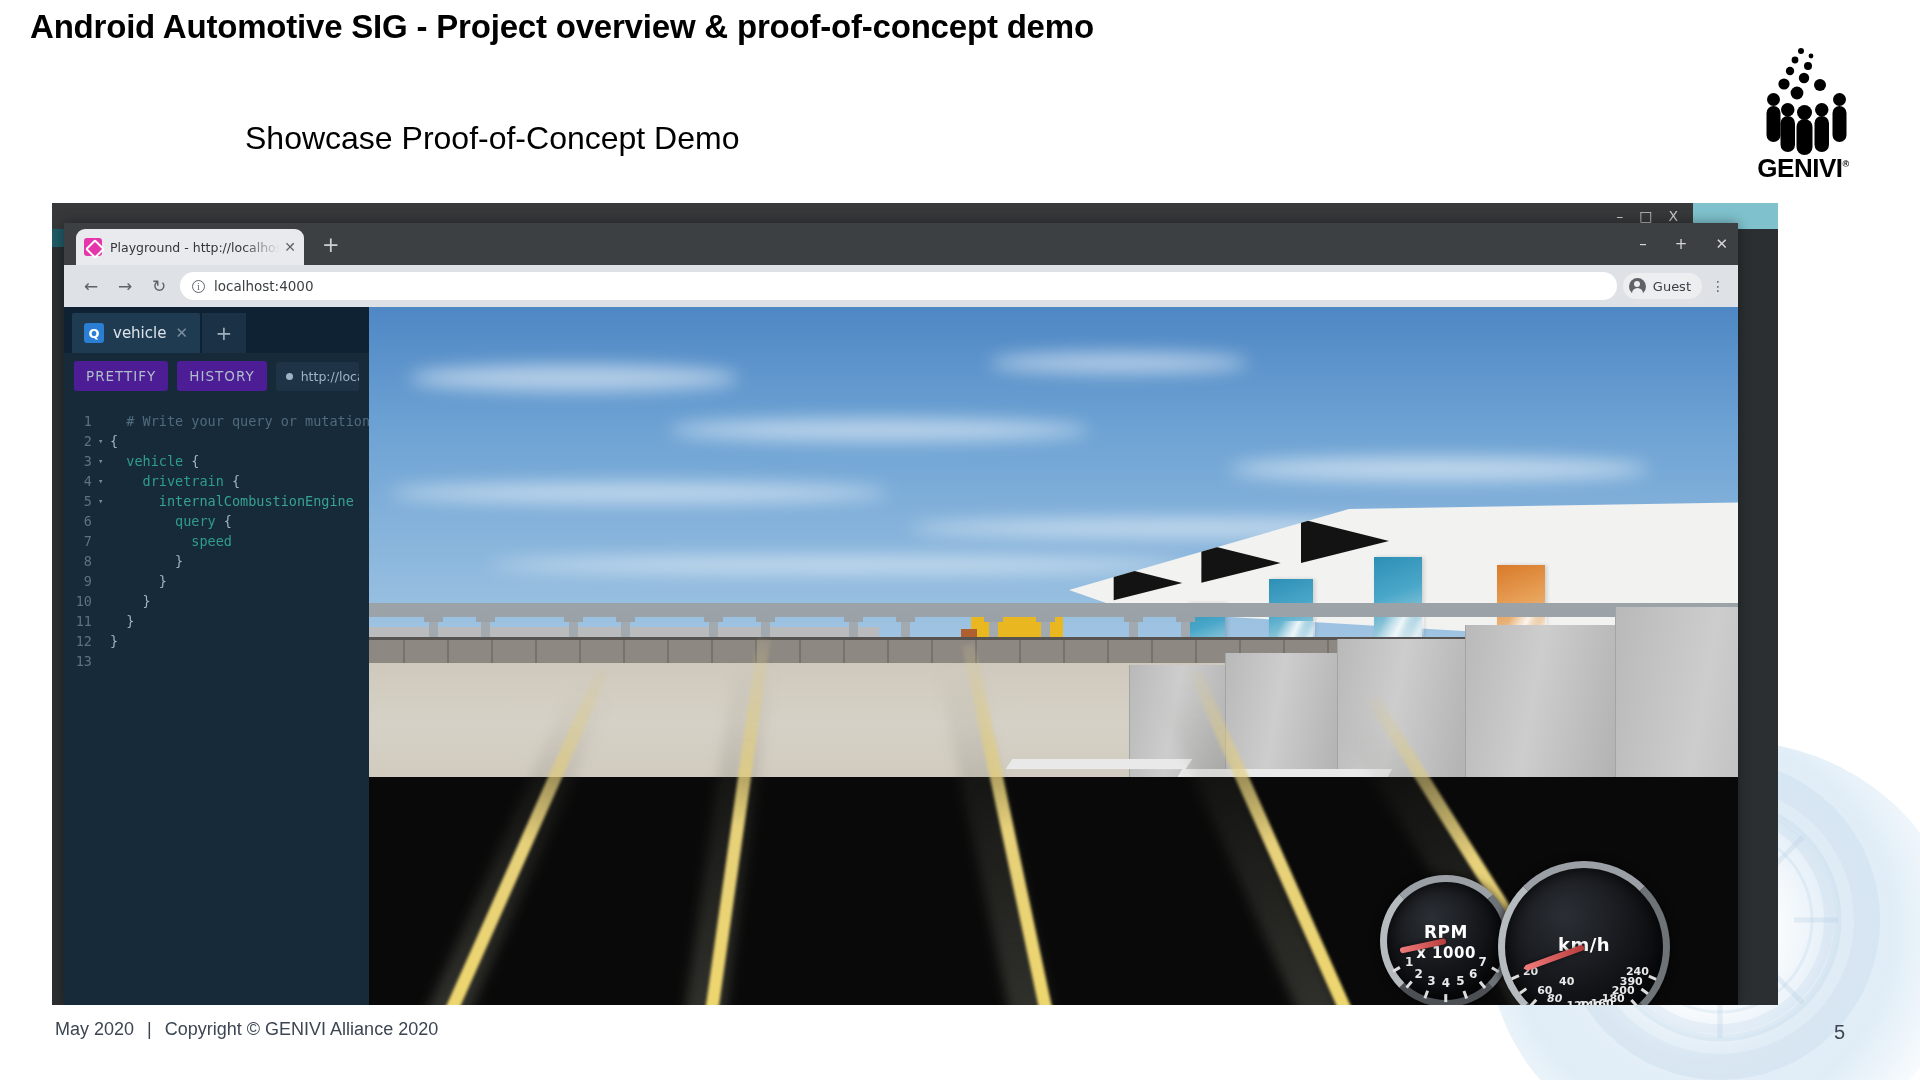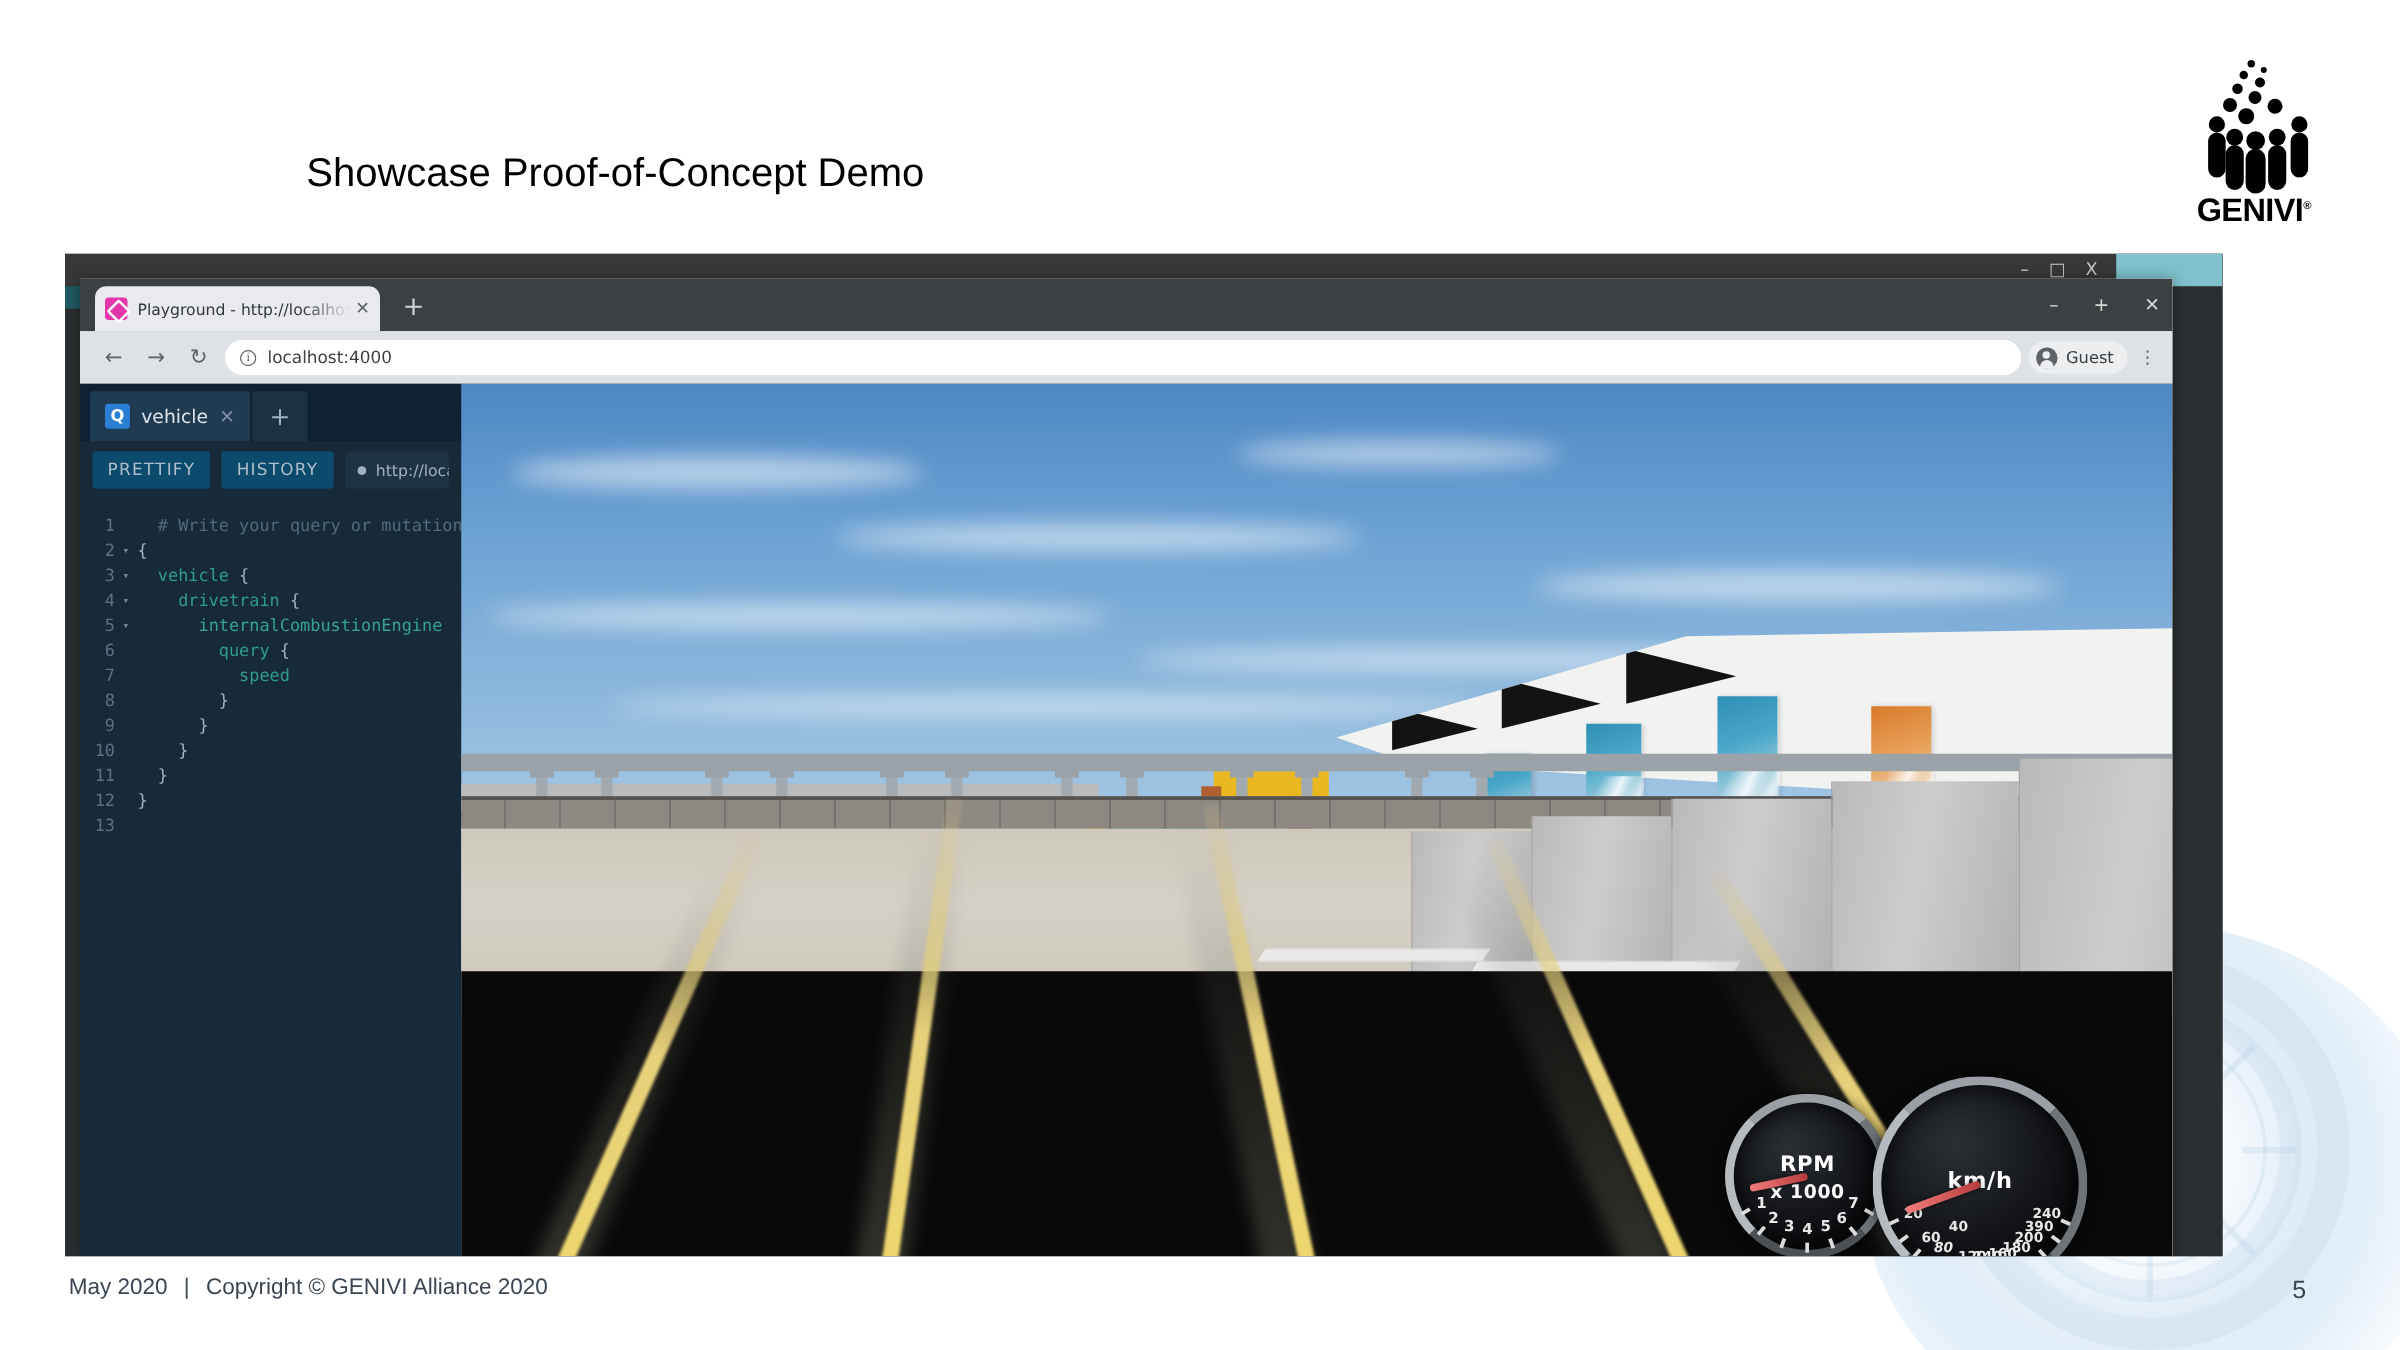--- a/index.html
+++ b/index.html
@@ -273,21 +273,21 @@
     display:flex; align-items:center; justify-content:center;
   }
   .gql-toolbar {
     position:absolute; left:0; top: 46px; right:0; height: 46px;
     display:flex; align-items:center; gap: 9px; padding: 0 10px;
   }
   .gql-btn {
     background: #1d3purposes;
   }
   .gql-btn {
-    background: #0c4a6e;
+    background: #4c1d95;
     color: #aebecb;
     font-size: 13.5px;
     letter-spacing: 1px;
     padding: 7px 12px;
     border-radius: 3px;
   }
   .gql-url {
     background: #1e3446;
     color: #9fb2c2;
     font-size: 12.5px;
@@ -457,20 +457,21 @@
       <line x1="160" y1="234" x2="160" y2="278"></line>
       <line x1="42" y1="160" x2="86" y2="160"></line>
       <line x1="234" y1="160" x2="278" y2="160"></line>
       <line x1="77" y1="77" x2="108" y2="108"></line>
       <line x1="212" y1="212" x2="243" y2="243"></line>
       <line x1="243" y1="77" x2="212" y2="108"></line>
       <line x1="108" y1="212" x2="77" y2="243"></line>
     </g>
   </svg>
 
+  <div class="slide-title">Android Automotive SIG - Project overview &amp; proof-of-concept demo</div>
   <div class="slide-subtitle">Showcase Proof-of-Concept Demo</div>
 
   <div class="logo">
     <svg class="logo-mark" viewBox="0 0 150 110">
       <g fill="#000">
         <circle cx="73" cy="6" r="3"></circle>
         <circle cx="83" cy="11" r="2.4"></circle>
         <circle cx="67" cy="15" r="3.4"></circle>
         <circle cx="80" cy="21" r="4"></circle>
         <circle cx="62" cy="26" r="4.2"></circle>

